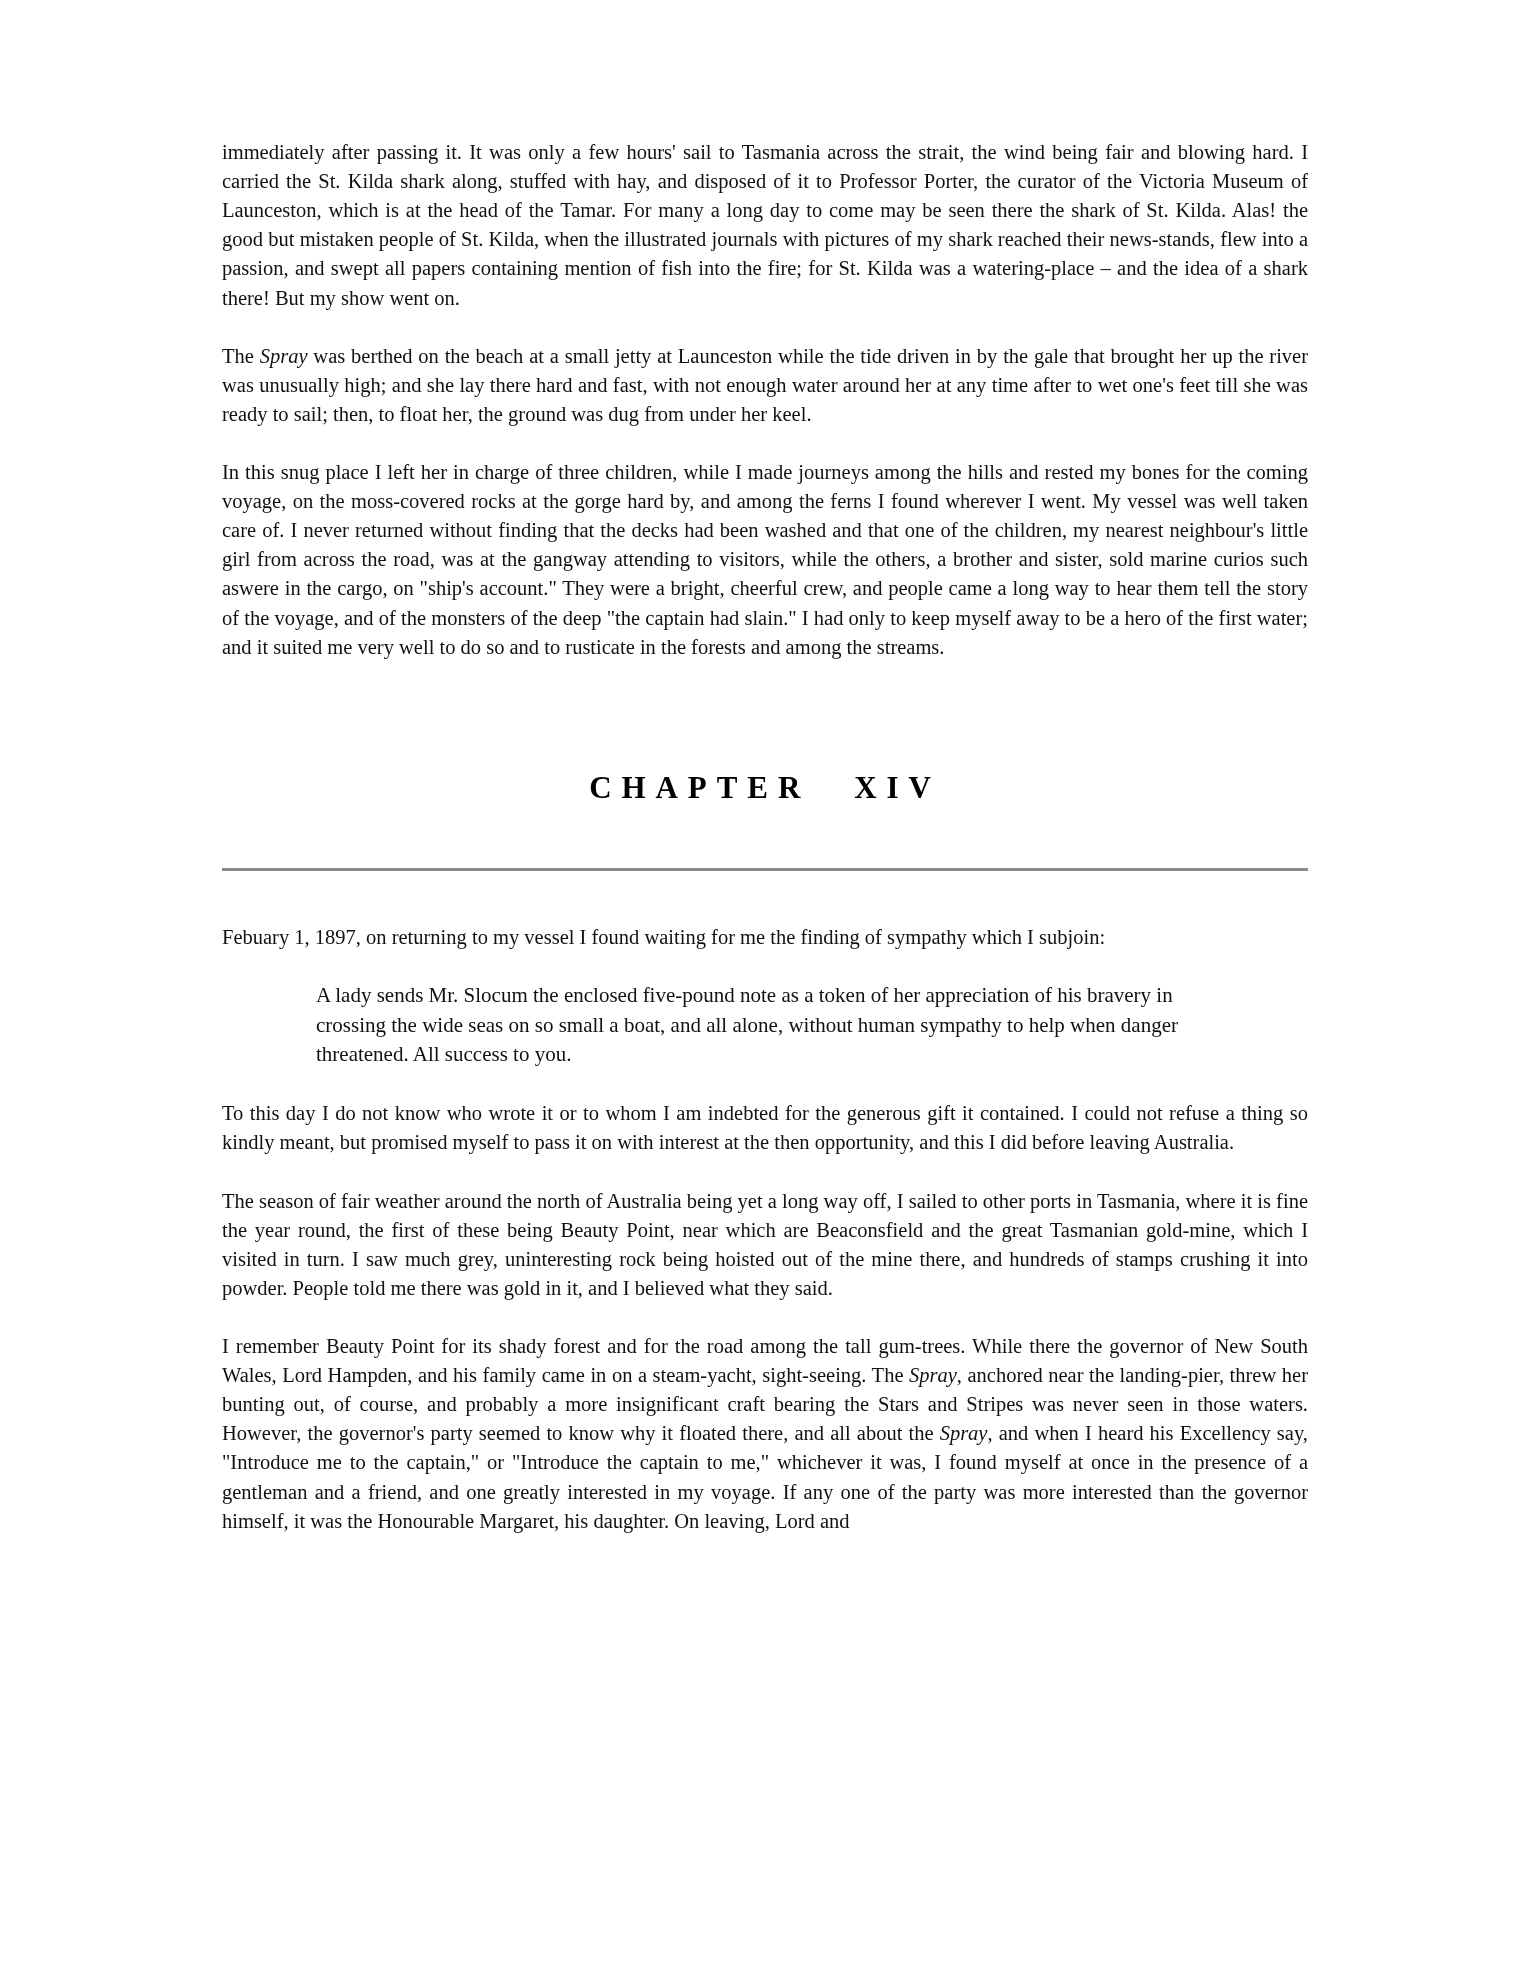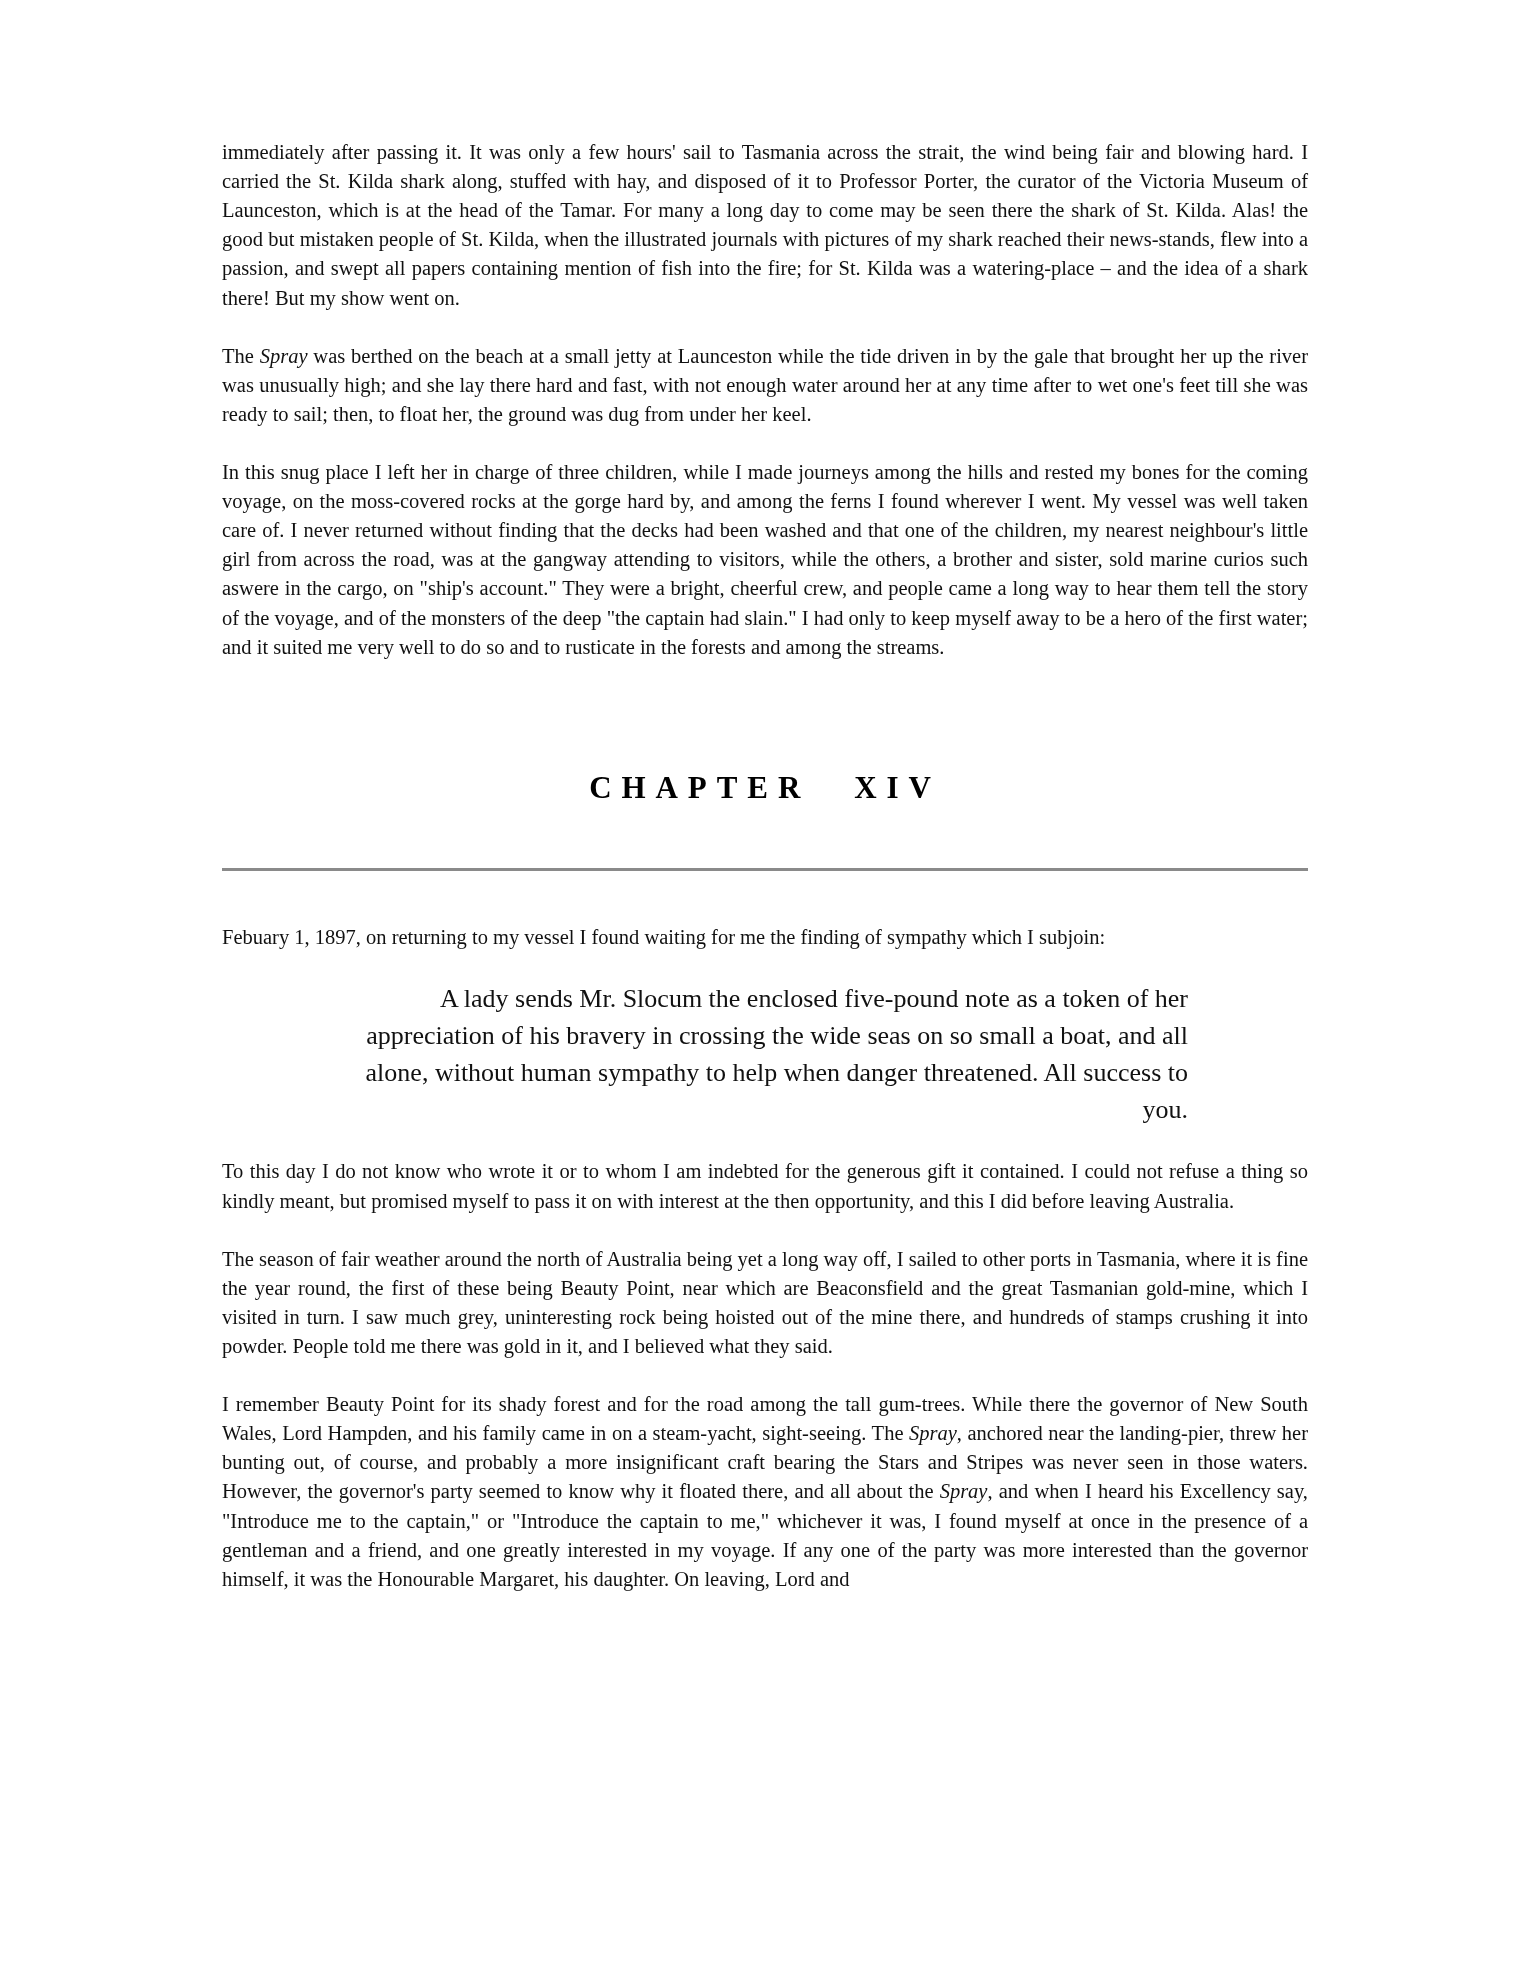--- a/index.html
+++ b/index.html
@@ -40,23 +40,23 @@
     margin: 108px 0 0 0;
     color: #000000;
   }
   .rule {
     height: 3px;
     width: 100%;
     background: #8a8a8a;
     margin: 62px 0 52px 0;
   }
   .letter-quote {
-    font-size: 26px;
+    font-size: 21px;
     line-height: 1.42;
-    text-align: right;
+    text-align: left;
     margin: 29px 0 29px 94px;
     max-width: 872px;
   }
 </style>
 </head>
 <body>
 
 <div class="page">
   <div class="doc-body">
       <p class="para">immediately after passing it. It was only a few hours' sail to Tasmania across the strait, the wind being fair and blowing hard. I carried the St. Kilda shark along, stuffed with hay, and disposed of it to Professor Porter, the curator of the Victoria Museum of Launceston, which is at the head of the Tamar. For many a long day to come may be seen there the shark of St. Kilda. Alas! the good but mistaken people of St. Kilda, when the illustrated journals with pictures of my shark reached their news-stands, flew into a passion, and swept all papers containing mention of fish into the fire; for St. Kilda was a watering-place – and the idea of a shark there! But my show went on.</p>

